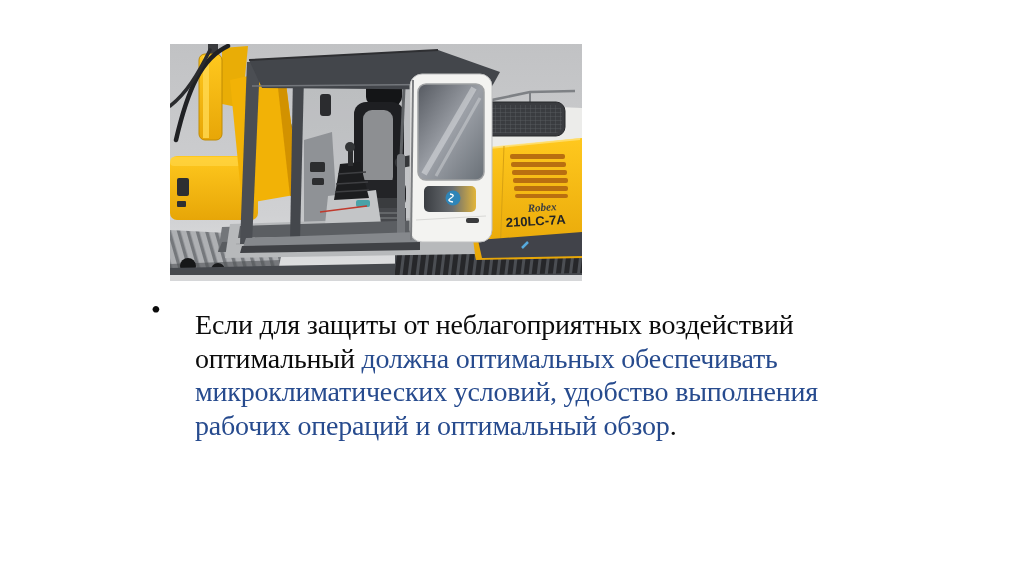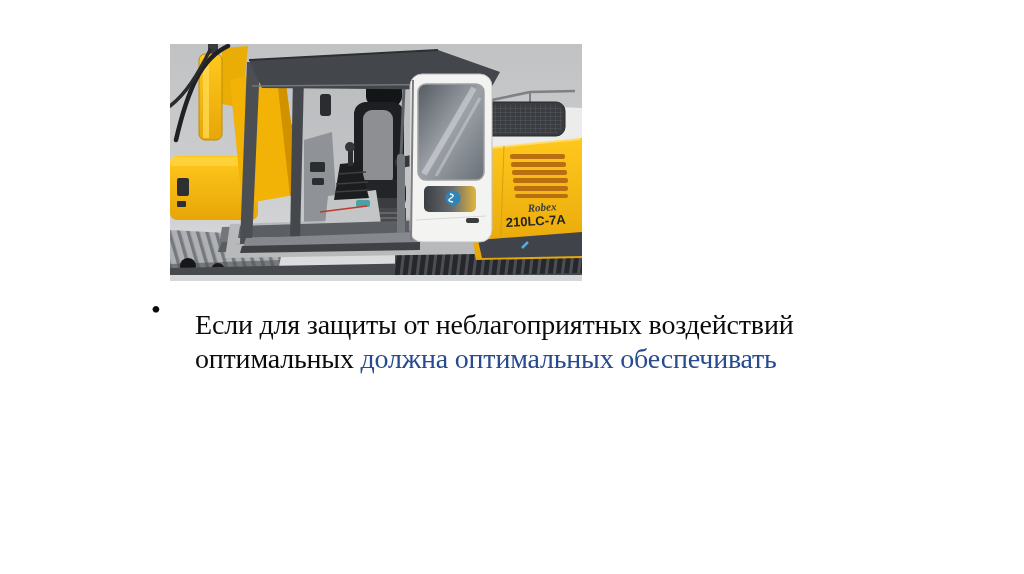--- a/index.html
+++ b/index.html
@@ -204,16 +204,18 @@
         <path d="M 246,176 L 316,172" stroke="#d8d8d6" stroke-width="1"></path>
         <path d="M 243,36 L 241,196" stroke="#7b7d80" stroke-width="2"></path>
       </g>
     </svg>
   </div>
 
   <span class="bullet-marker" style="color: rgb(11, 11, 11);">•</span>
 
   <div class="textblock">
       <div class="line"><span style="color: rgb(11, 11, 11);">Если для защиты от неблагоприятных воздействий</span></div>
-      <div class="line"><span style="color: rgb(11, 11, 11);">оптимальных </span><span style="color: rgb(39, 75, 142);">должна оптимальных</span><span style="color: rgb(39, 75, 142);"> обеспечивать</span></div>
+      <div class="line"><span style="color: rgb(11, 11, 11);">оптимальный </span><span style="color: rgb(39, 75, 142);">должна оптимальных</span><span style="color: rgb(39, 75, 142);"> обеспечивать</span></div>
+      <div class="line"><span style="color: rgb(39, 75, 142);">микроклиматических условий, удобство выполнения</span></div>
+      <div class="line"><span style="color: rgb(39, 75, 142);">рабочих операций и оптимальный обзор</span><span style="color: rgb(11, 11, 11);">.</span></div>
     </div>
 
 </div>
 
 </body></html>

